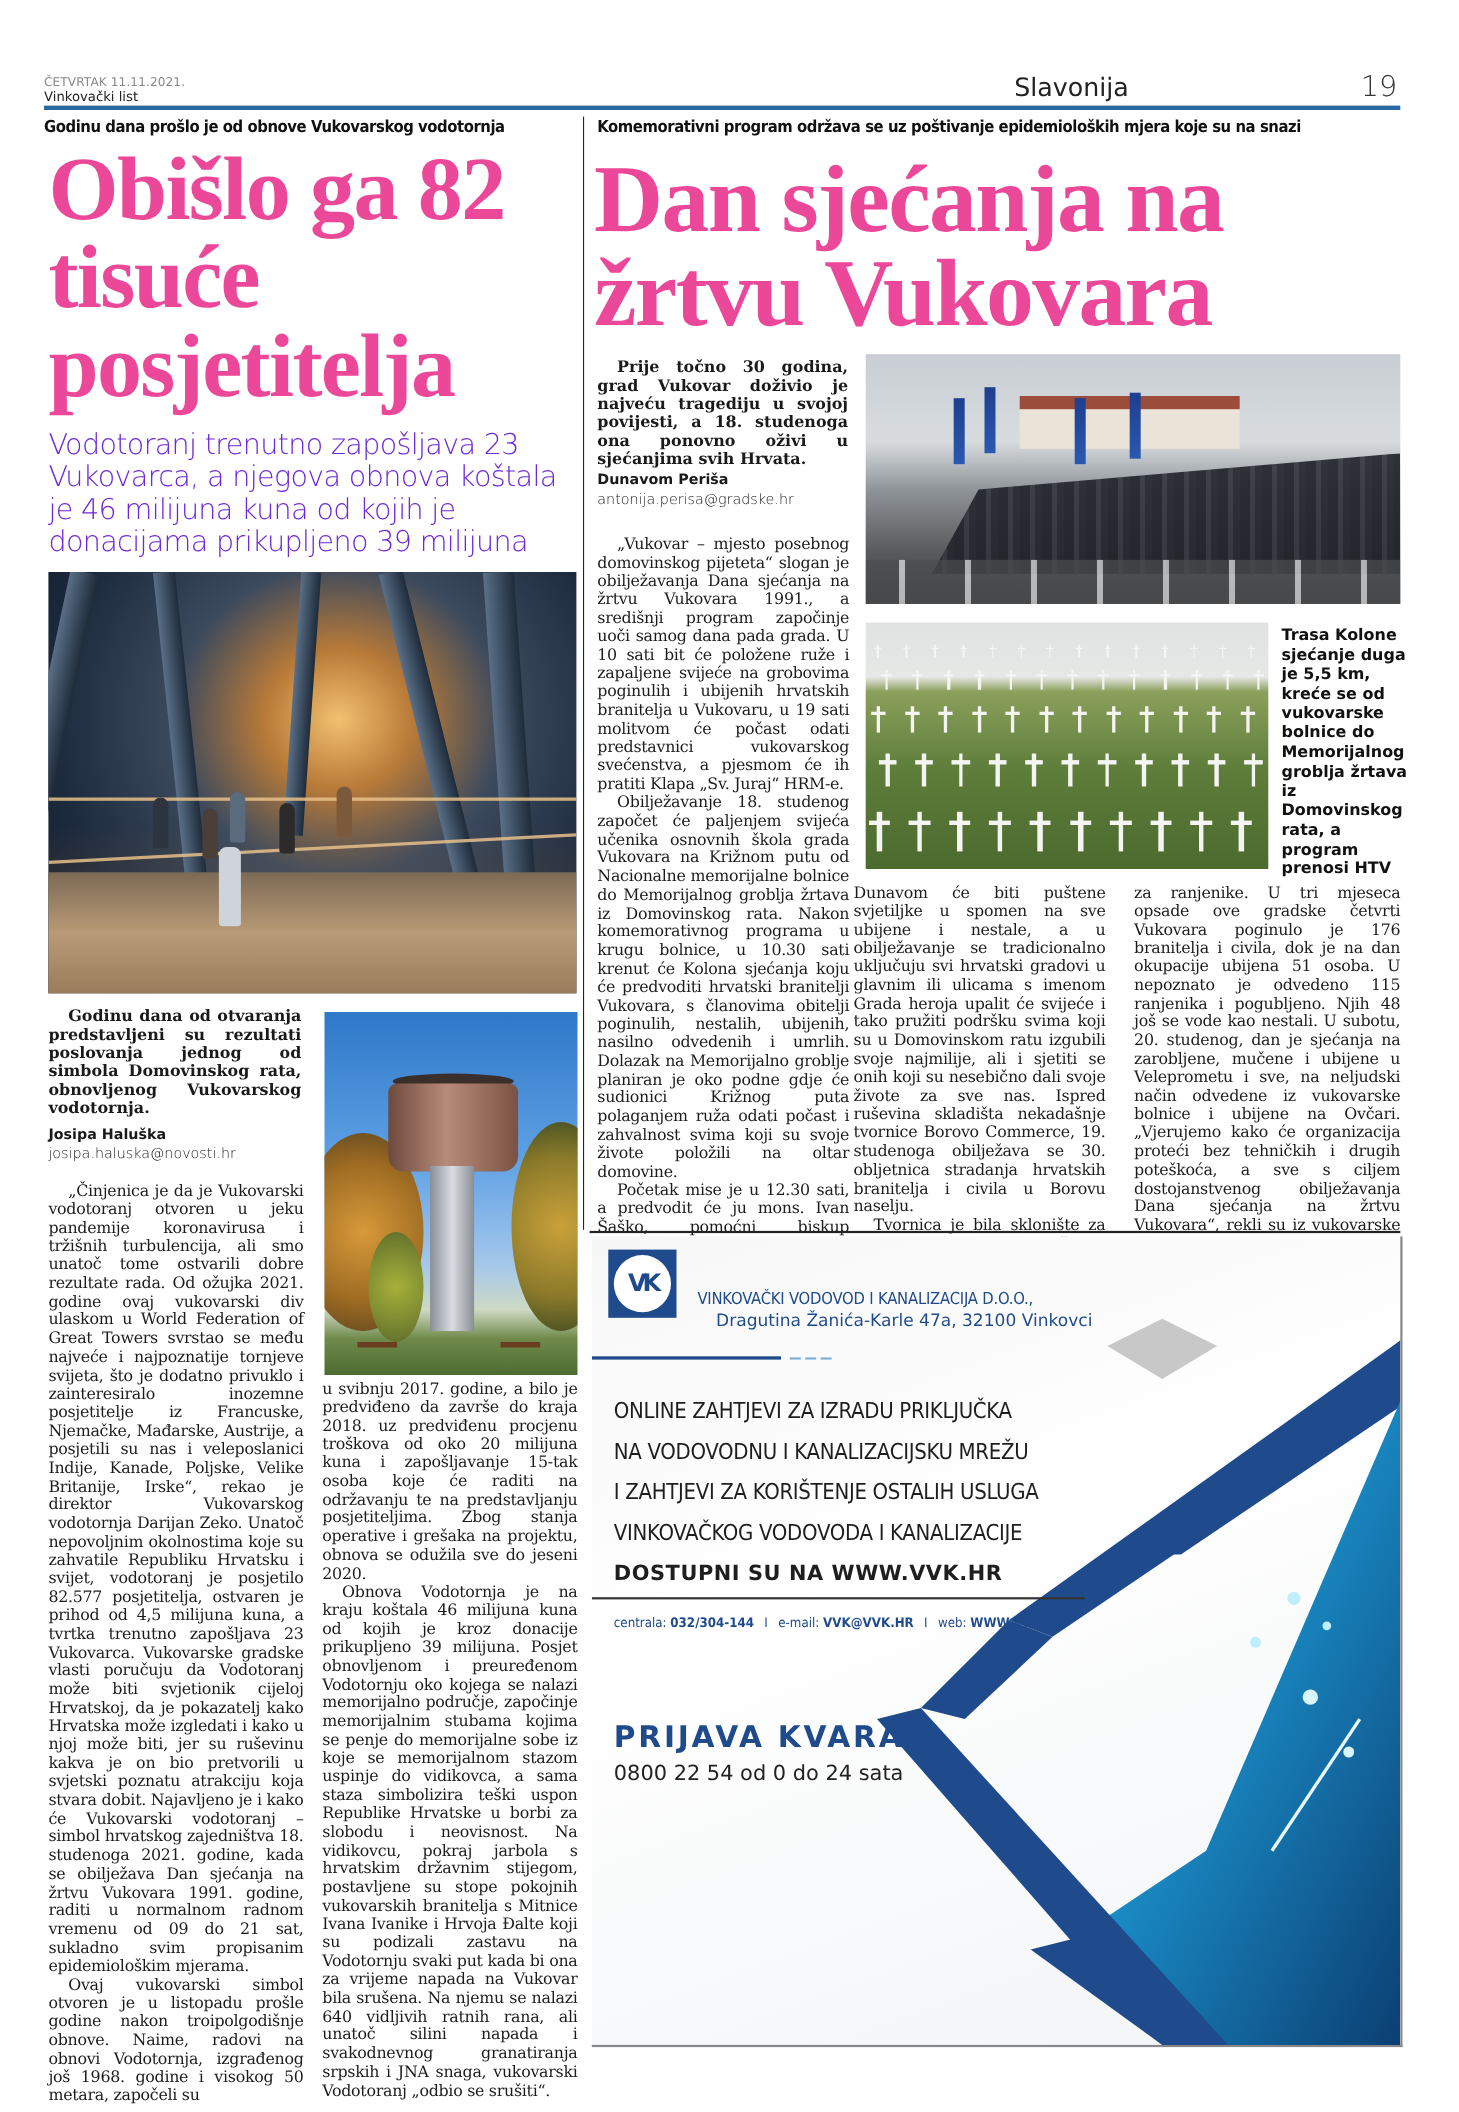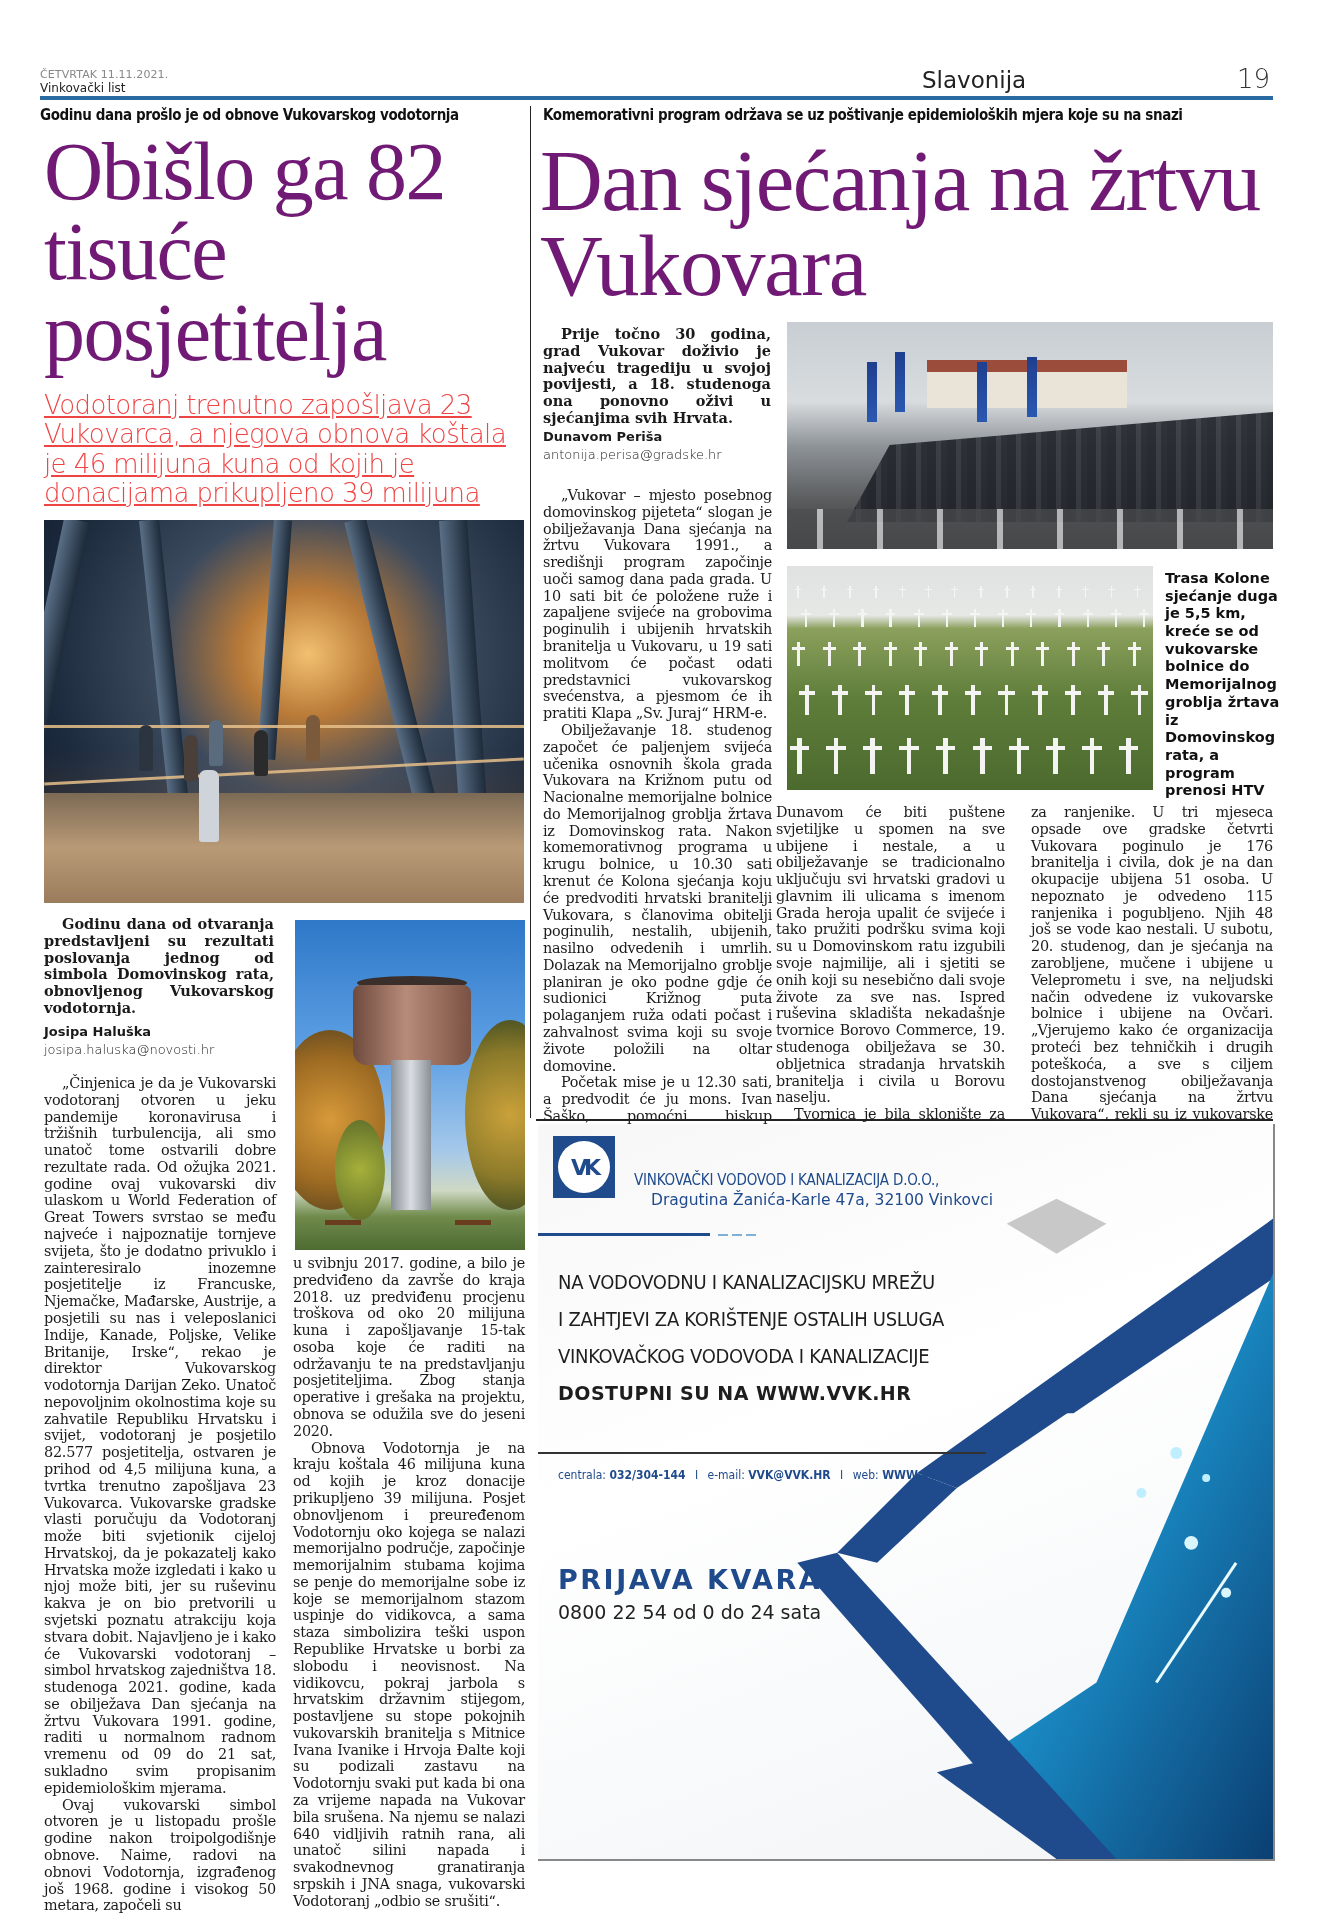--- a/index.html
+++ b/index.html
@@ -15,24 +15,24 @@
   .hdr-page { left: 1237px; top: 64px; font-size: 26px; color: #333; font-family: "DejaVu Sans", sans-serif; font-weight: 300; }
   .hdr-rule { left: 40px; top: 96px; width: 1233px; height: 4px; background: #2a6aa3; }
 
   
   .kicker { top: 106px; font-size: 15px; font-weight: bold; font-family: "DejaVu Sans Condensed", "DejaVu Sans", sans-serif; white-space: nowrap; letter-spacing: -0.4px; color: #111; }
   .kicker-left { left: 40px; }
   .kicker-right { left: 543px; }
   .vrule { left: 530px; top: 106px; width: 1px; height: 1012px; background: #222; }
 
   
-  .headline { font-family: "Liberation Serif", serif; font-weight: normal; color: #701a75; line-height: 0.98; letter-spacing: -1.5px; }
+  .headline { font-family: "Liberation Serif", serif; font-weight: bold; color: #ec4899; line-height: 0.98; letter-spacing: -1.5px; }
   .headline-left { left: 44px; top: 132px; width: 480px; font-size: 82px; }
   .headline-right { left: 540px; top: 138px; width: 760px; font-size: 87px; }
-  .deck { left: 44px; top: 391px; width: 480px; font-size: 26px; line-height: 1.13; font-family: "DejaVu Sans", sans-serif; font-weight: 300; color: #ef4444; letter-spacing: -0.6px; text-decoration: underline; }
+  .deck { left: 44px; top: 391px; width: 480px; font-size: 26px; line-height: 1.13; font-family: "DejaVu Sans", sans-serif; font-weight: 300; color: #6d28d9; letter-spacing: -0.6px; }
 
   
   .photo { overflow: hidden; }
   .photo-interior { left: 44px; top: 520px; width: 480px; height: 383px;
     background:
       linear-gradient(180deg, rgba(10,20,40,0.0) 0%, rgba(10,20,40,0.0) 60%, rgba(160,110,60,0.5) 100%),
       radial-gradient(ellipse at 55% 35%, #f2c070 0%, #b97a38 18%, #3c4a5e 40%, #1c2a3e 70%, #0e1624 100%);
   }
   .photo-interior .beam { position: absolute; background: linear-gradient(90deg,#5a6f86,#1e2b3a); }
   .photo-interior .rail { position: absolute; left: 0; right: 0; height: 3px; background: #e7c08a; opacity: 0.85; }
@@ -340,20 +340,21 @@
   <div class="ad-logo">
     <div class="ad-logo-circle">VK</div>
   </div>
   <div class="ad-company">VINKOVAČKI VODOVOD I KANALIZACIJA D.O.O.,</div>
   <div class="ad-address">Dragutina Žanića-Karle 47a, 32100 Vinkovci</div>
   <div class="ad-line1"></div>
   <div class="ad-dash" style="left:180px;"></div>
   <div class="ad-dash" style="left:194px;"></div>
   <div class="ad-dash" style="left:208px;"></div>
   <div class="ad-offer">
+    <div>ONLINE ZAHTJEVI ZA IZRADU PRIKLJUČKA</div>
     <div>NA VODOVODNU I KANALIZACIJSKU MREŽU</div>
     <div>I ZAHTJEVI ZA KORIŠTENJE OSTALIH USLUGA</div>
     <div>VINKOVAČKOG VODOVODA I KANALIZACIJE</div>
     <div class="strong">DOSTUPNI SU NA WWW.VVK.HR</div>
   </div>
   <div class="ad-line2"></div>
   <div class="ad-contacts">
     <span>centrala:</span>
     <b>032/304-144</b>
     <span class="sep">I</span>

